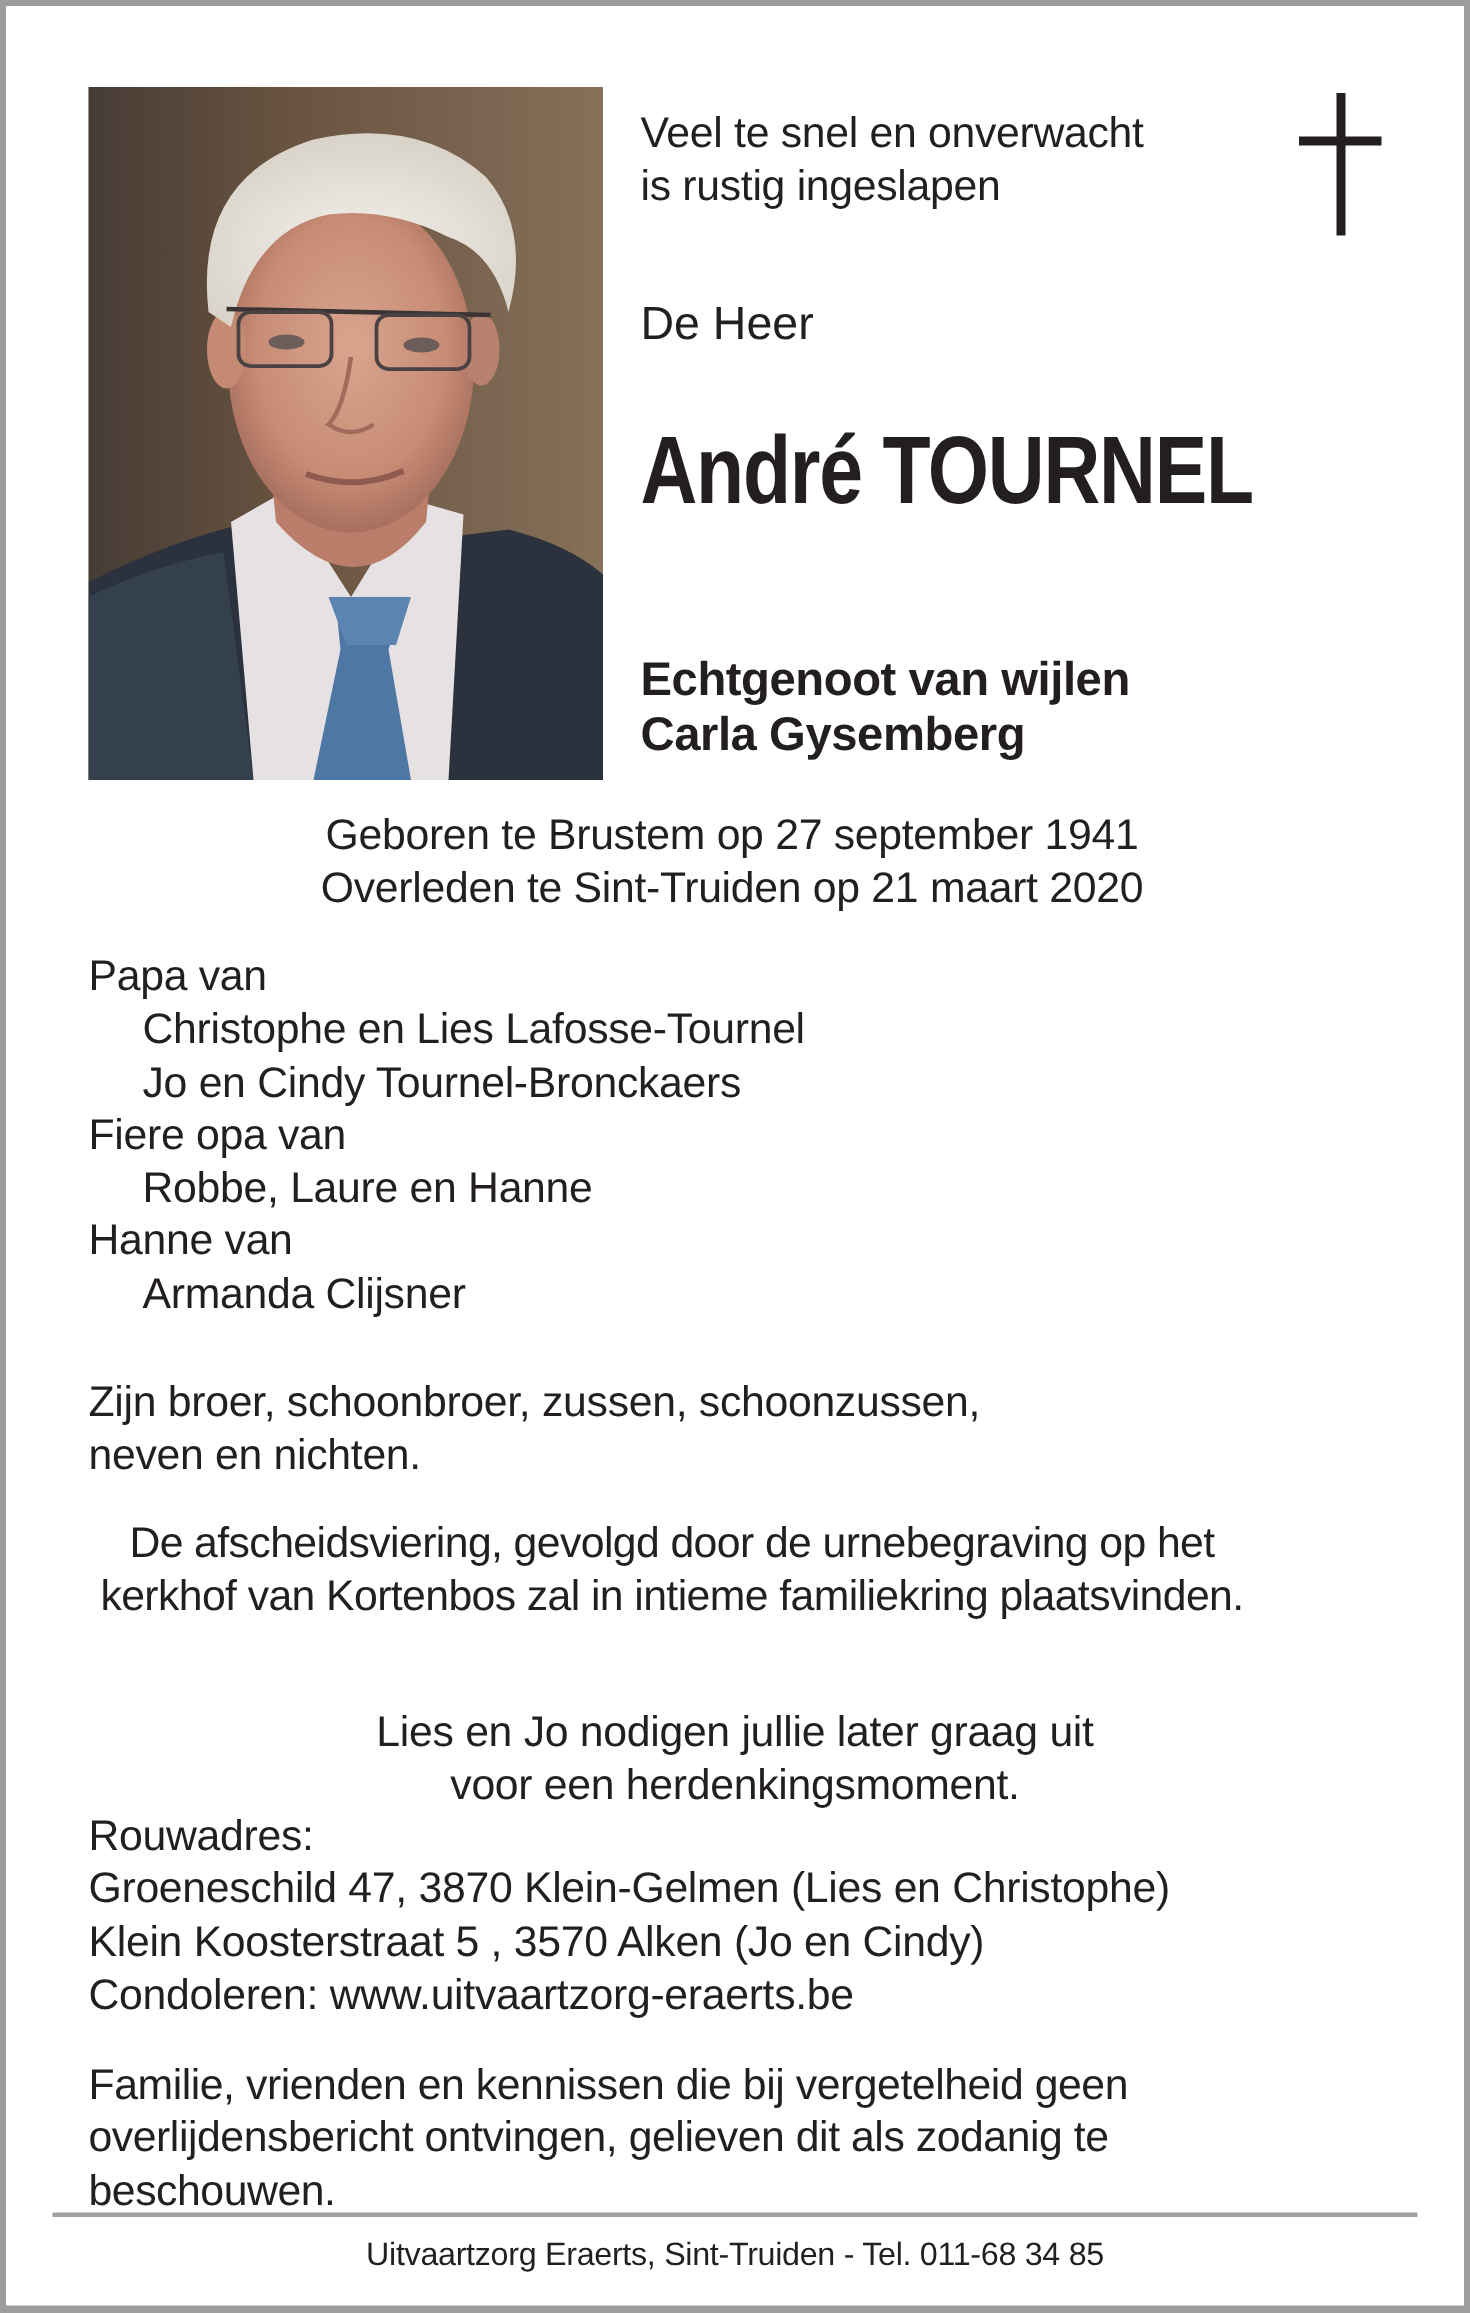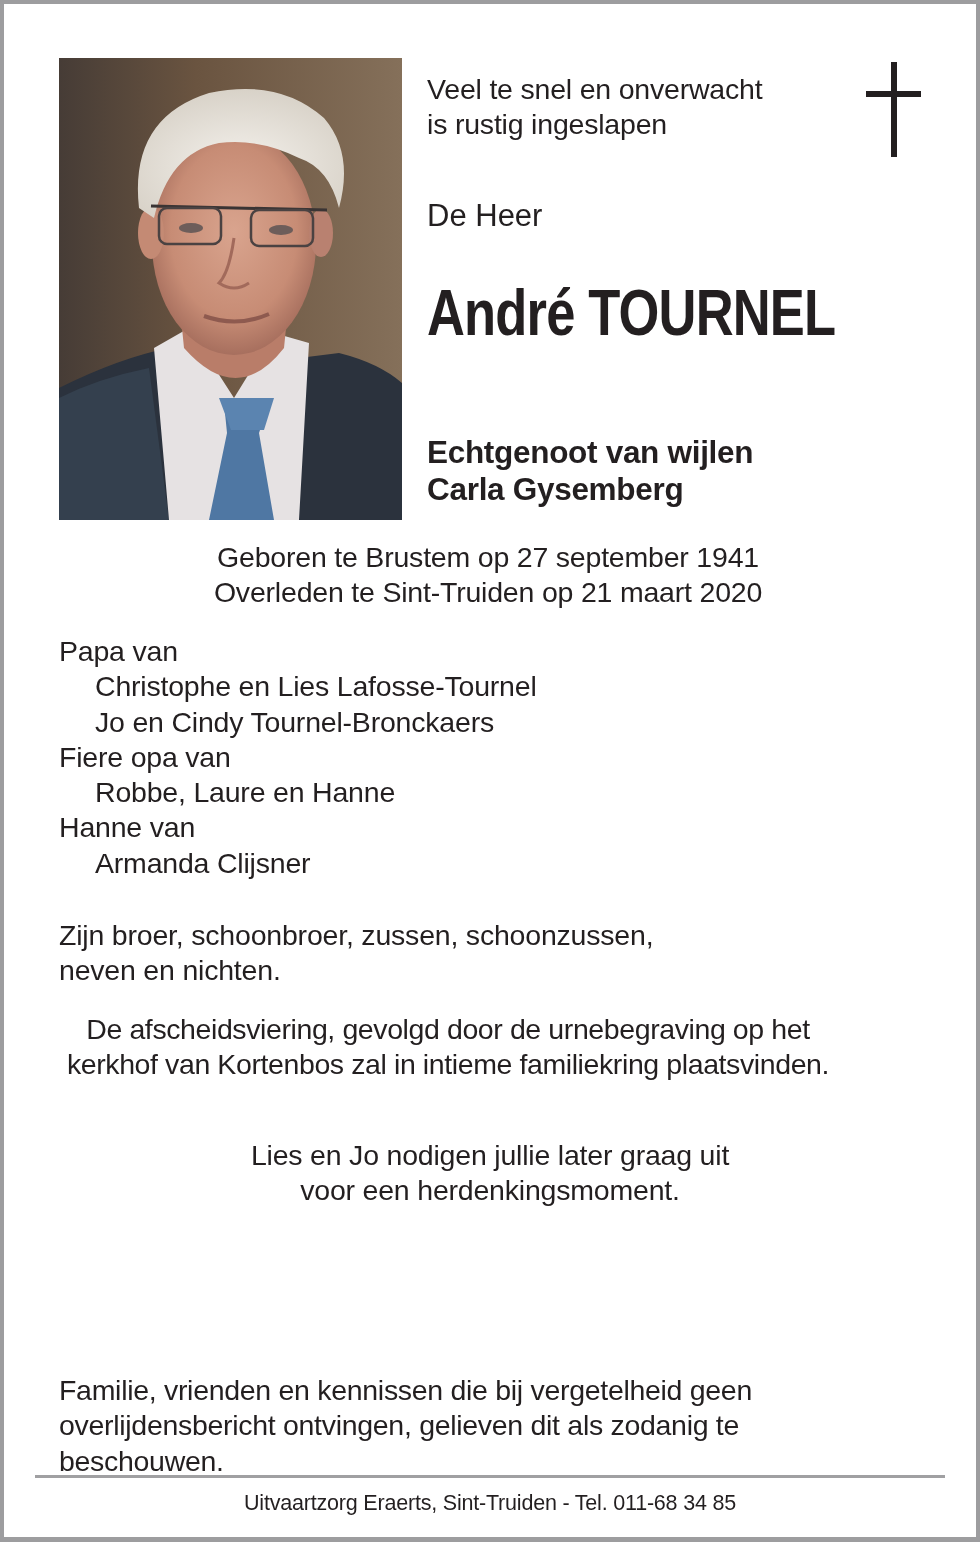--- a/index.html
+++ b/index.html
@@ -225,20 +225,26 @@
   <div class="abs body-text ceremony">
     <div>De afscheidsviering, gevolgd door de urnebegraving op het</div>
     <div>kerkhof van Kortenbos zal in intieme familiekring plaatsvinden.</div>
   </div>
 
   <div class="abs body-text invite">
     <div>Lies en Jo nodigen jullie later graag uit</div>
     <div>voor een herdenkingsmoment.</div>
   </div>
 
+  <div class="abs body-text address">
+    <div>Rouwadres:</div>
+    <div>Groeneschild 47, 3870 Klein-Gelmen (Lies en Christophe)</div>
+    <div>Klein Koosterstraat 5 , 3570 Alken (Jo en Cindy)</div>
+    <div>Condoleren: www.uitvaartzorg-eraerts.be</div>
+  </div>
 
   <div class="abs body-text notice">
     <div>Familie, vrienden en kennissen die bij vergetelheid geen</div>
     <div>overlijdensbericht ontvingen, gelieven dit als zodanig te</div>
     <div>beschouwen.</div>
   </div>
 
   <div class="divider"></div>
 
   <div class="abs footer">Uitvaartzorg Eraerts, Sint-Truiden - Tel. 011-68 34 85</div>

